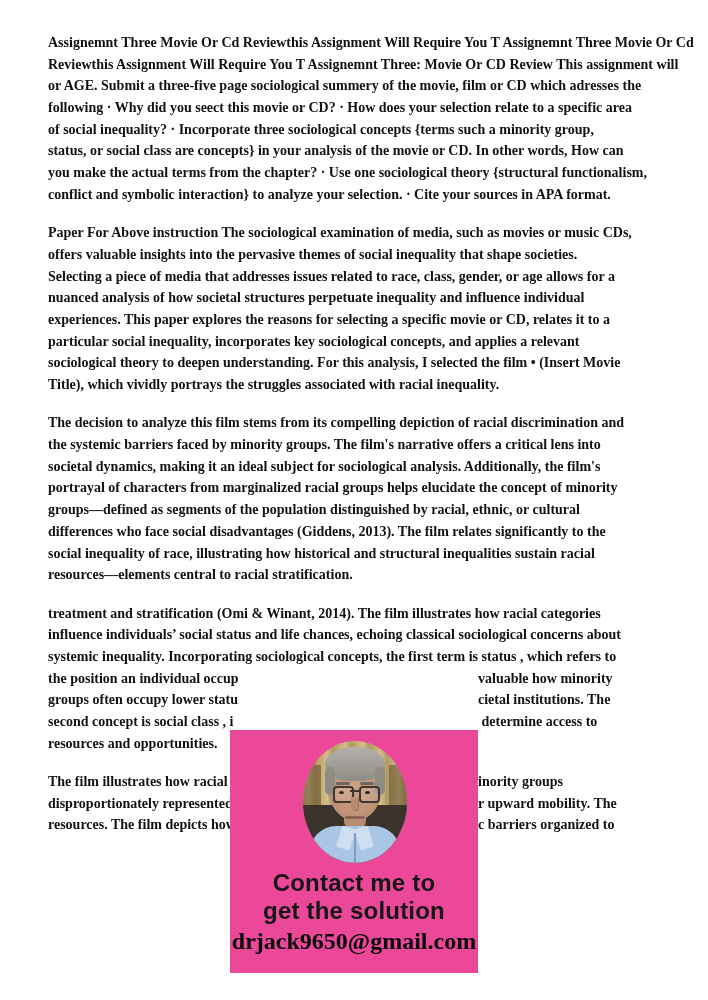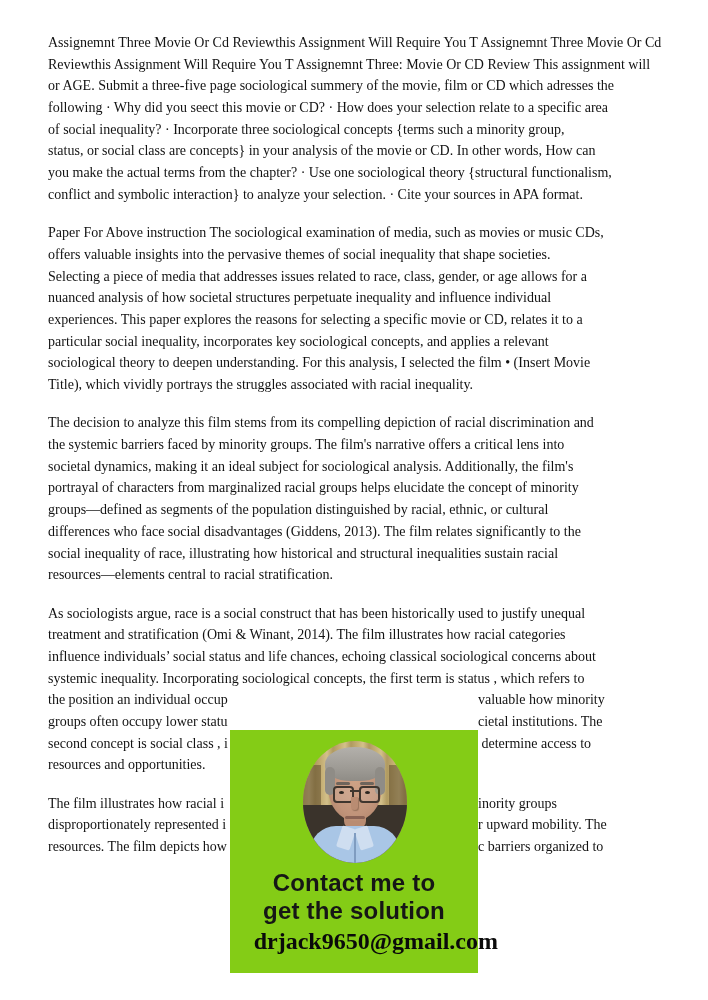--- a/index.html
+++ b/index.html
@@ -4,40 +4,40 @@
 <style>
   html,body{margin:0;padding:0;}
   body{
     width:708px;height:1000px;position:relative;background:#ffffff;
     font-family:"Liberation Serif", serif;overflow:hidden;
   }
   
   .doc{
     position:absolute;left:48px;top:32px;width:632px;color:#121212;
   }
-  .para{margin:0 0 16.7px 0;}
+  .para{margin:0 0 16.7px 0;font-weight:bold;}
   .doc-line{
     position:relative;height:21.7px;line-height:21.7px;font-size:14px;
     white-space:pre;
   }
   .frag-right{position:absolute;left:430px;top:0;white-space:pre;}
   
   .ad{
     position:absolute;left:230px;top:730px;width:248px;height:243px;
     z-index:10;
   }
   .ad-headline{
     position:absolute;left:0;top:139px;width:100%;text-align:center;
     font-family:"Liberation Sans", sans-serif;font-weight:700;
     font-size:24px;line-height:28px;color:#161616;letter-spacing:0.2px;
   }
   .ad-email{
-    position:absolute;left:0;top:197px;width:100%;text-align:right;
+    position:absolute;left:0;top:197px;width:100%;text-align:center;
     font-family:"Liberation Serif", serif;font-weight:700;
-    font-size:24px;line-height:28px;color:#0a0a0a;padding-left:20px;
+    font-size:24px;line-height:28px;color:#0a0a0a;
   }
   
   .photo{
     position:absolute;left:73px;top:11px;width:104px;height:122px;
     border-radius:50%;overflow:hidden;
     background:repeating-linear-gradient(90deg,#c3ad72 0px,#d3c08a 6px,#b09a60 12px,#c3ad72 18px);
   }
   .photo *{position:absolute;}
   .ph-sidedark-l{left:0;top:24px;width:18px;height:62px;background:rgba(92,74,44,0.55);}
   .ph-sidedark-r{right:0;top:24px;width:18px;height:62px;background:rgba(92,74,44,0.55);}
@@ -98,37 +98,36 @@
       <div class="doc-line">The decision to analyze this film stems from its compelling depiction of racial discrimination and</div>
       <div class="doc-line">the systemic barriers faced by minority groups. The film's narrative offers a critical lens into</div>
       <div class="doc-line">societal dynamics, making it an ideal subject for sociological analysis. Additionally, the film's</div>
       <div class="doc-line">portrayal of characters from marginalized racial groups helps elucidate the concept of minority</div>
       <div class="doc-line">groups—defined as segments of the population distinguished by racial, ethnic, or cultural</div>
       <div class="doc-line">differences who face social disadvantages (Giddens, 2013). The film relates significantly to the</div>
       <div class="doc-line">social inequality of race, illustrating how historical and structural inequalities sustain racial</div>
       <div class="doc-line">resources—elements central to racial stratification.</div>
     </div>
     <div class="para">
-      <div class="doc-line">As sociologists argue, race is a social construct that has been historically used to justify unequal</div>
       <div class="doc-line">treatment and stratification (Omi &amp; Winant, 2014). The film illustrates how racial categories</div>
       <div class="doc-line">influence individuals’ social status and life chances, echoing classical sociological concerns about</div>
       <div class="doc-line">systemic inequality. Incorporating sociological concepts, the first term is status , which refers to</div>
       <div class="doc-line"><span>the position an individual occup</span><span class="frag-right">valuable how minority</span></div>
       <div class="doc-line"><span>groups often occupy lower statu</span><span class="frag-right">cietal institutions. The</span></div>
       <div class="doc-line"><span>second concept is social class , i</span><span class="frag-right"> determine access to</span></div>
       <div class="doc-line">resources and opportunities.</div>
     </div>
     <div class="para">
       <div class="doc-line"><span>The film illustrates how racial i</span><span class="frag-right">inority groups</span></div>
       <div class="doc-line"><span>disproportionately represented i</span><span class="frag-right">r upward mobility. The</span></div>
       <div class="doc-line"><span>resources. The film depicts how </span><span class="frag-right">c barriers organized to</span></div>
     </div>
   </div>
 
-<div class="ad" id="ad-card" style="background: #84cc16;">
+<div class="ad" id="ad-card" style="background: #ec4899;">
   <div class="photo" title="elderly-man-glasses-portrait">
     <div class="ph-sidedark-l"></div>
     <div class="ph-sidedark-r"></div>
     <div class="ph-chair"></div>
     <div class="ph-neck"></div>
     <div class="ph-shirt"></div>
     <div class="ph-collar-l"></div>
     <div class="ph-collar-r"></div>
     <div class="ph-placket"></div>
     <div class="ph-head"></div>

